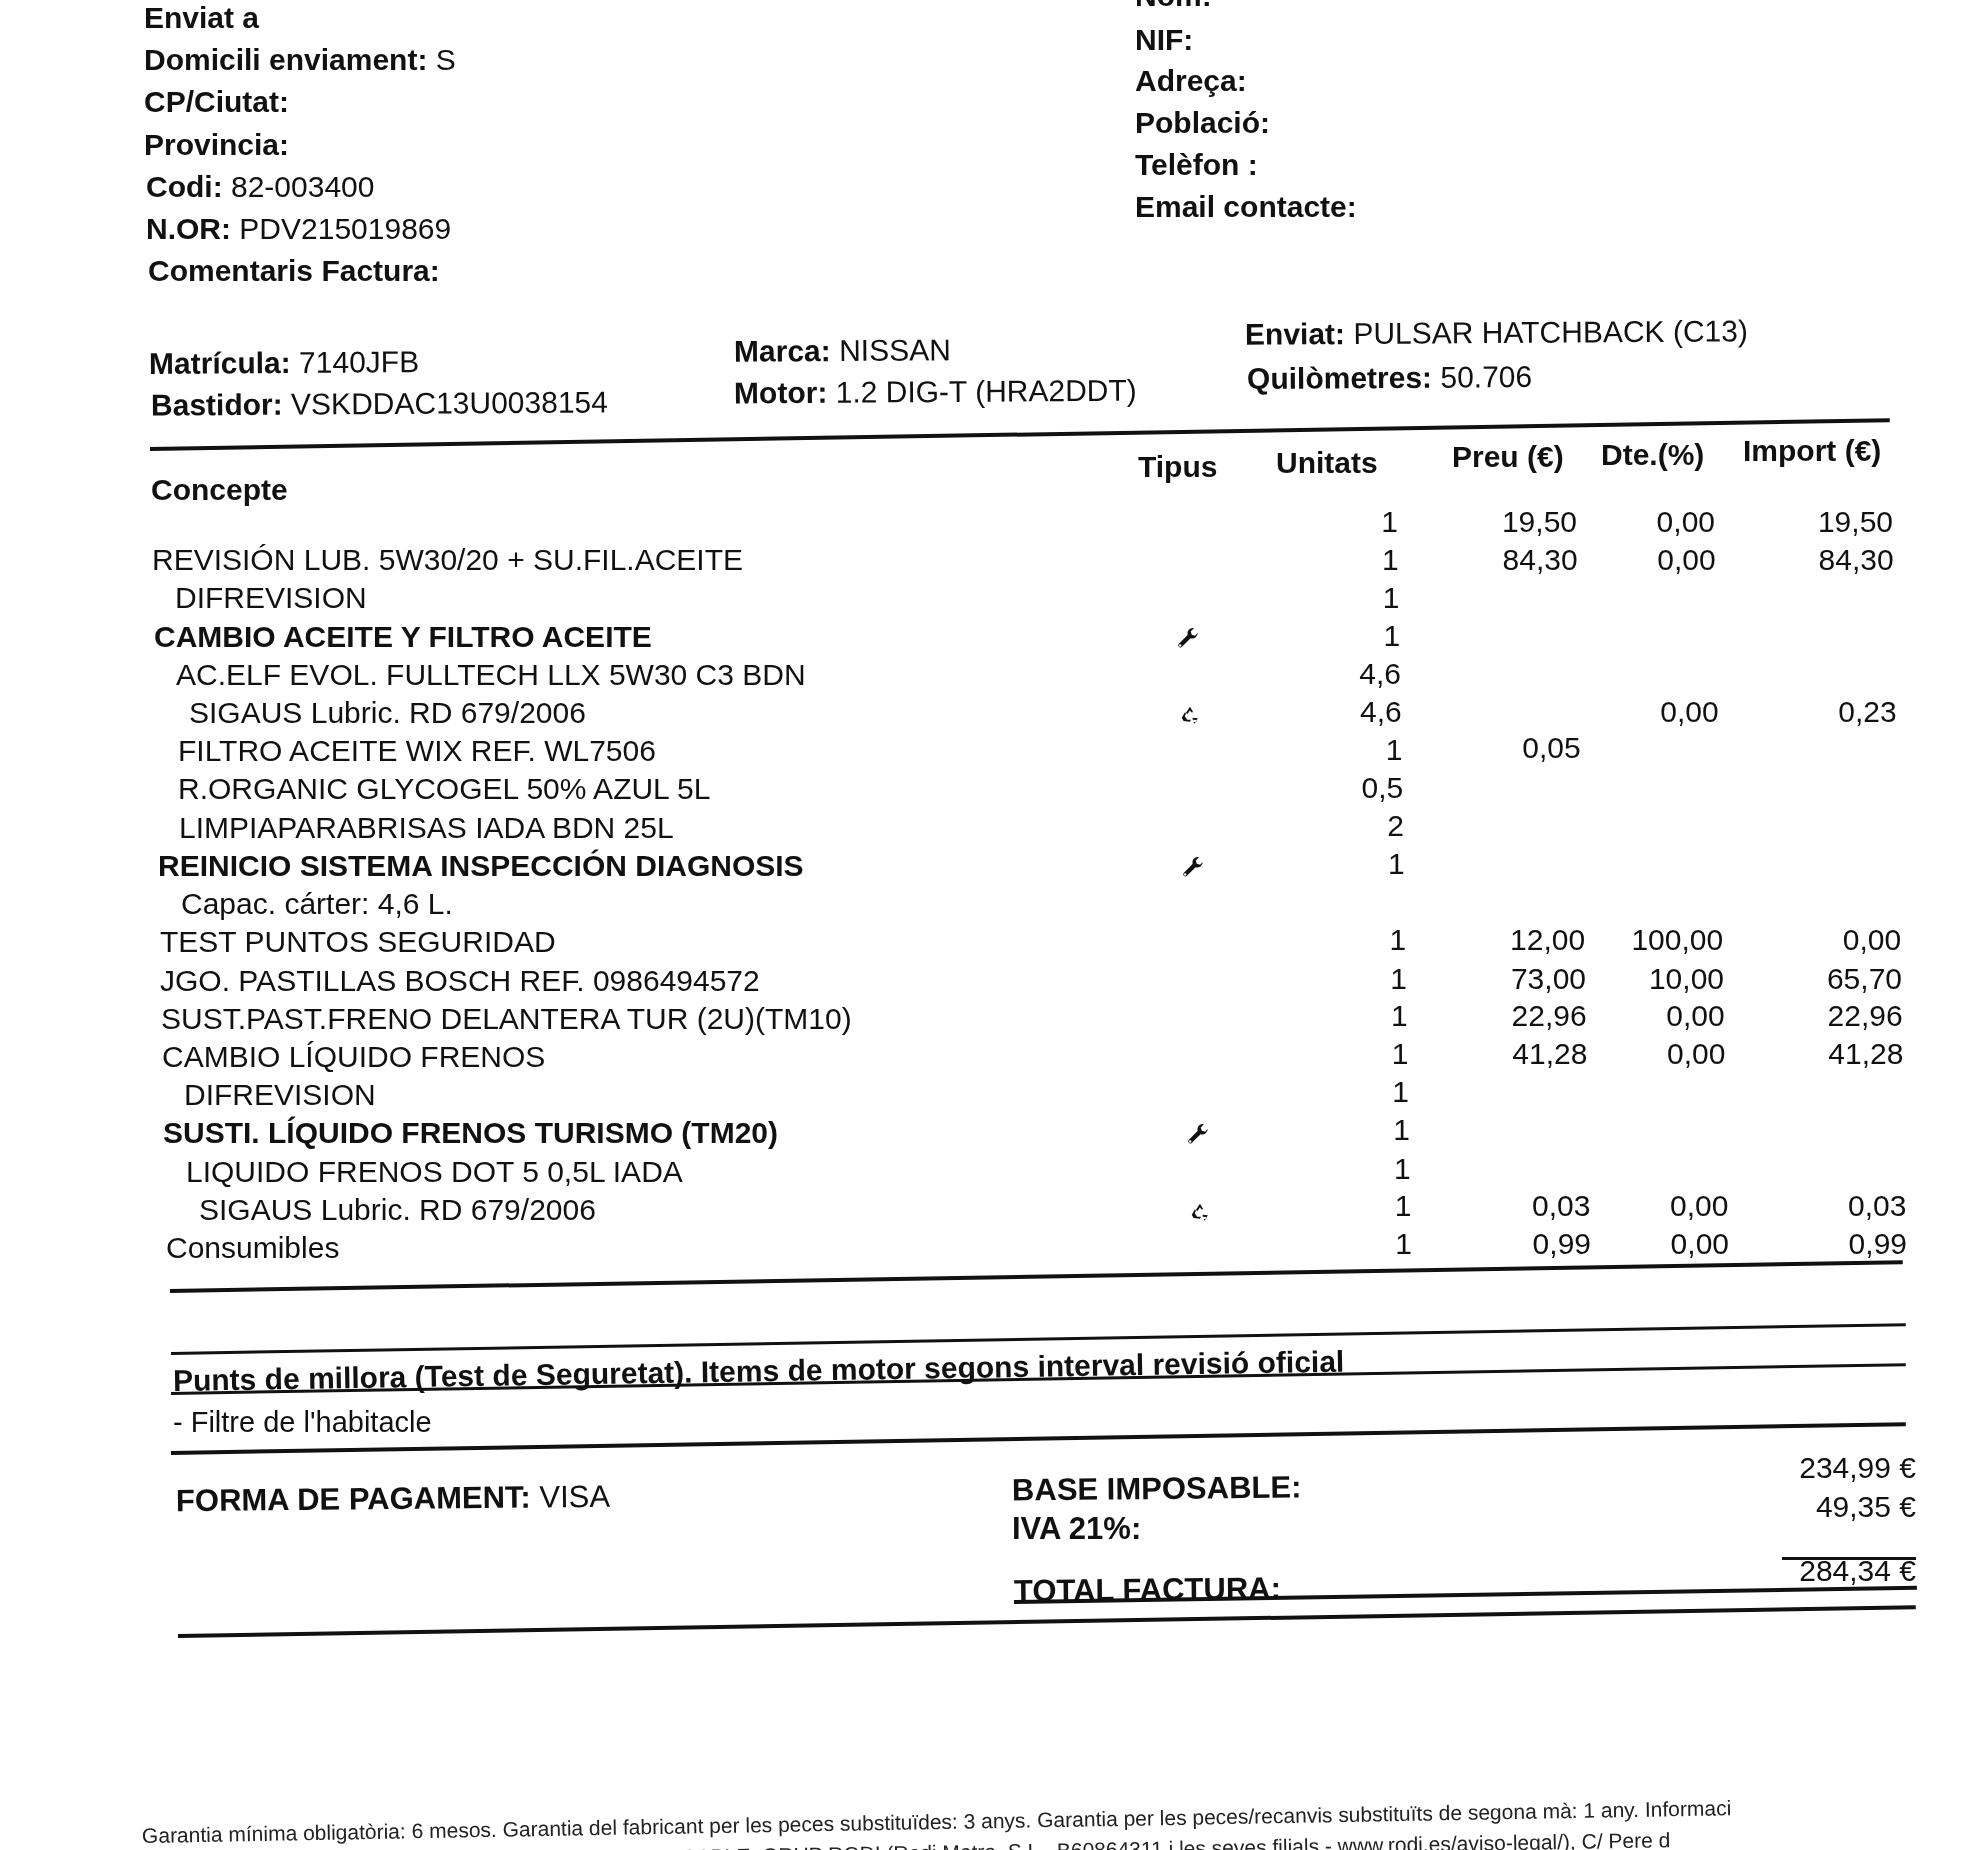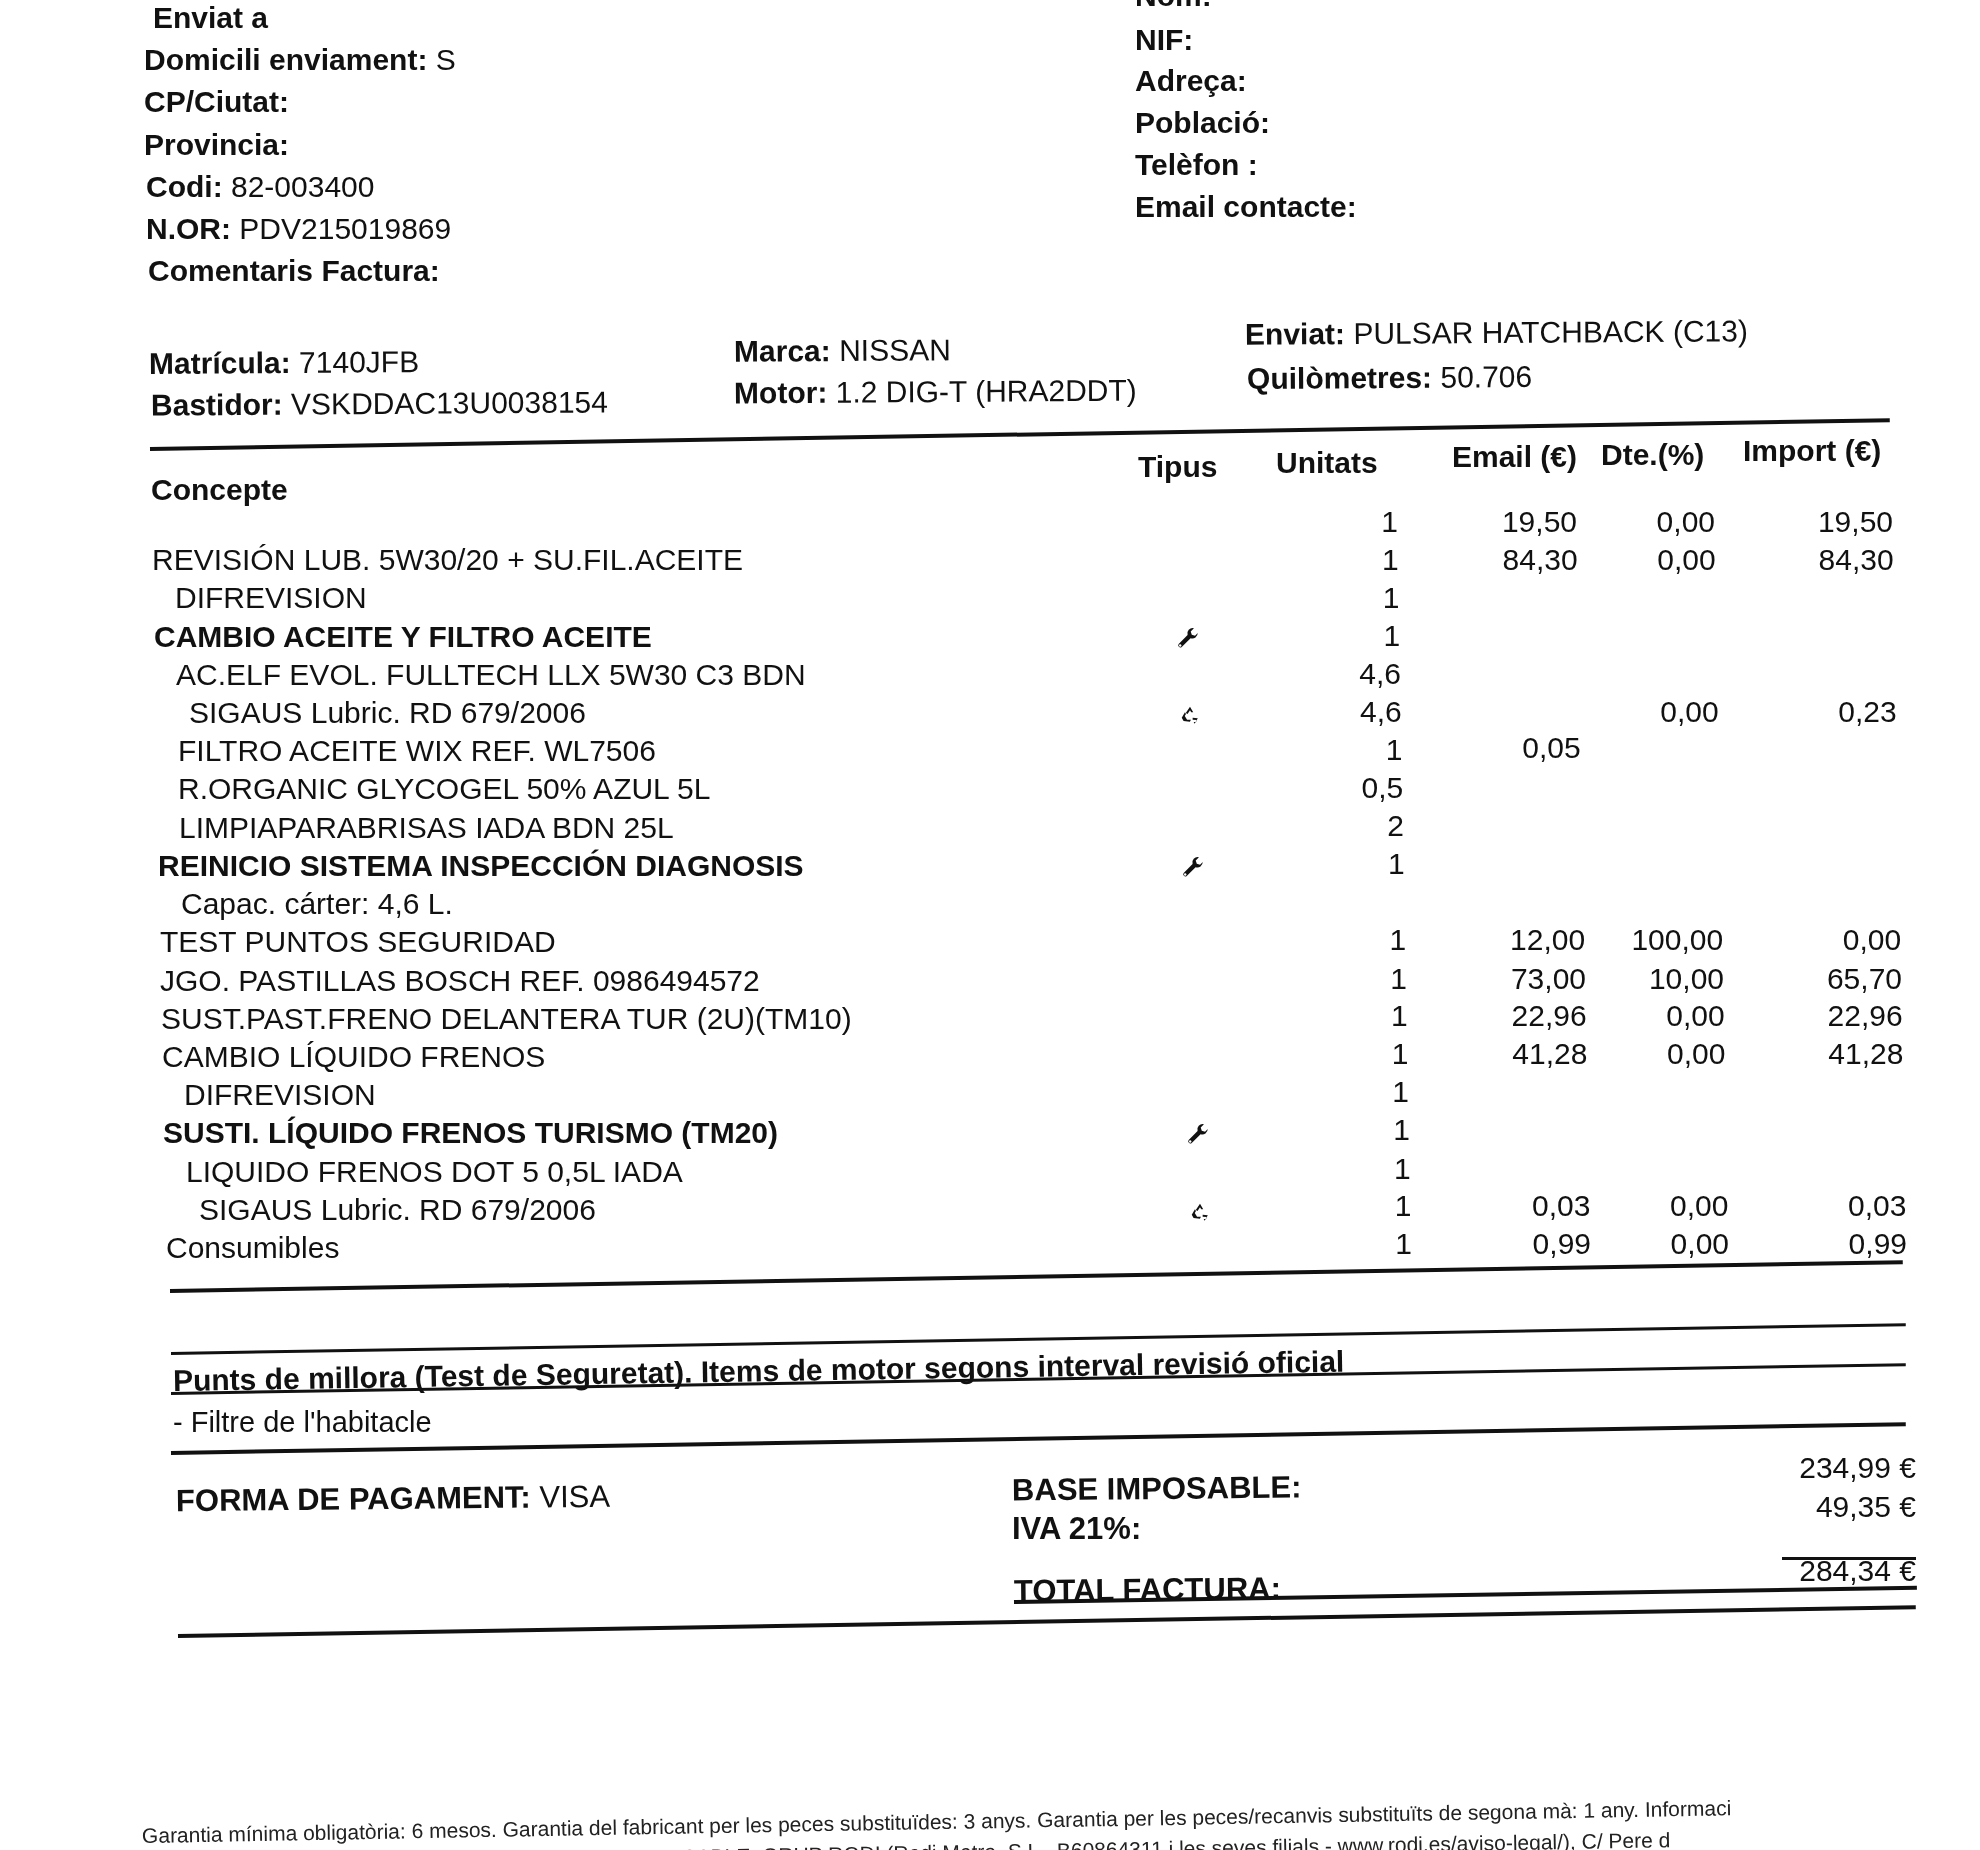--- a/index.html
+++ b/index.html
@@ -23,21 +23,21 @@
   .row .dte { left: 1574px; width: 141px; }
   .row .import { left: 1752px; width: 141px; }
   .totals-lbl { font-size: 31px; font-weight: bold; }
   .totals-val { font-size: 30px; text-align: right; width: 198px; }
   .footer { font-size: 21px; color: #222; }
   svg.icon { display: inline-block; vertical-align: middle; }
 </style>
 </head>
 <body>
 
-<div class="abs hdr-txt lbl" style="left:144px; top:0px;margin-left:9px;">Enviat a</div>
+<div class="abs hdr-txt lbl" style="left:144px; top:0px;">Enviat a</div>
 <div id="recipient-fields">
     <div class="abs hdr-txt" style="left: 144px; top: 42px;"><span class="lbl">Domicili enviament:</span> <span>S</span></div>
     <div class="abs hdr-txt" style="left: 144px; top: 84px;"><span class="lbl">CP/Ciutat:</span> <span></span></div>
     <div class="abs hdr-txt" style="left: 144px; top: 127px;"><span class="lbl">Provincia:</span> <span></span></div>
     <div class="abs hdr-txt" style="left: 146px; top: 169px;"><span class="lbl">Codi:</span> <span>82-003400</span></div>
     <div class="abs hdr-txt" style="left: 146px; top: 211px;"><span class="lbl">N.OR:</span> <span>PDV215019869</span></div>
     <div class="abs hdr-txt" style="left: 148px; top: 253px;"><span class="lbl">Comentaris Factura:</span> <span></span></div>
   </div>
 
 <div id="customer-fields">
@@ -75,21 +75,21 @@
     <span>50.706</span>
   </div>
 </div>
 
 <div class="rule" style="left:150px; top:447px; width:1740px; transform:rotate(-0.95deg);"></div>
 
 <div>
   <div class="abs tbl-head" style="left:151px; top:473px;">Concepte</div>
   <div class="abs tbl-head" style="left:1138px; top:450px;">Tipus</div>
   <div class="abs tbl-head" style="left:1276px; top:446px;">Unitats</div>
-  <div class="abs tbl-head" style="left:1452px; top:440px;">Email (€)</div>
+  <div class="abs tbl-head" style="left:1452px; top:440px;">Preu (€)</div>
   <div class="abs tbl-head" style="left:1601px; top:438px;">Dte.(%)</div>
   <div class="abs tbl-head" style="left:1743px; top:434px;">Import (€)</div>
 </div>
 
 <div id="table-body">
     <div class="row" style="top: 503px;">
     <span class="tipus" style="left: 1166px;"></span>
     <span class="num units" style="transform: translate(0px, 0px);">1</span>
     <span class="num preu" style="transform: translate(0px, 0px);">19,50</span>
     <span class="num dte" style="transform: translate(0px, 0px);">0,00</span>

